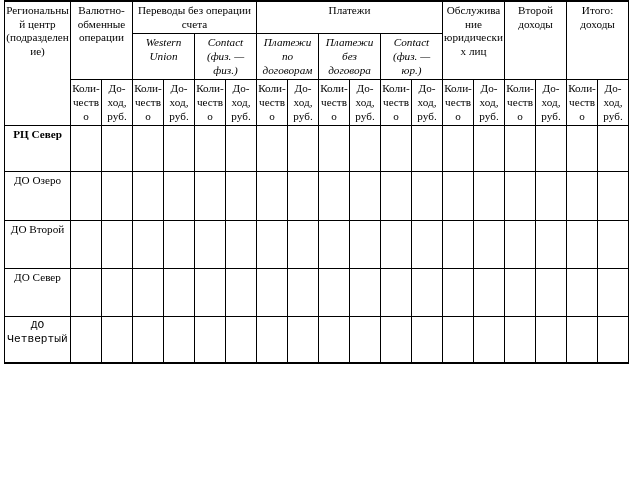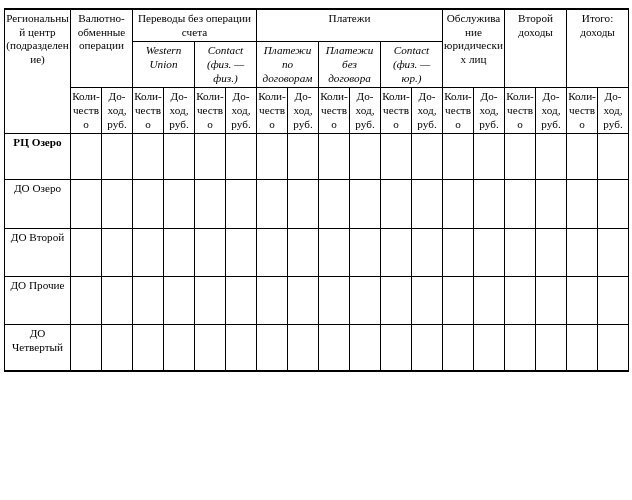--- a/index.html
+++ b/index.html
@@ -18,21 +18,20 @@
     width: 632px;
     height: 500px;
     position: relative;
     box-sizing: border-box;
     padding: 0 4px;
   }
   table.report {
     border-collapse: collapse;
     table-layout: fixed;
     width: 624px;
-    margin-top: 8px;
   }
   table.report td, table.report th {
     border: 1px solid #000000;
     padding: 2px 1px;
     font-weight: normal;
     font-size: 11.2px;
     line-height: 1.22;
     vertical-align: top;
     text-align: center;
     word-wrap: break-word;
@@ -137,21 +136,21 @@
         <th class="unit">Коли-чество</th>
         <th class="unit">До-ход, руб.</th>
         <th class="unit">Коли-чество</th>
         <th class="unit">До-ход, руб.</th>
         <th class="unit">Коли-чество</th>
         <th class="unit">До-ход, руб.</th>
       </tr>
     </thead>
     <tbody id="table-body">
         <tr class="body-row" style="height: 46px;">
-          <td class="rowlabel strong">РЦ Озеро</td>
+          <td class="rowlabel strong">РЦ Север</td>
           <td class="cell"></td>
           <td class="cell"></td>
           <td class="cell"></td>
           <td class="cell"></td>
           <td class="cell"></td>
           <td class="cell"></td>
           <td class="cell"></td>
           <td class="cell"></td>
           <td class="cell"></td>
           <td class="cell"></td>
@@ -200,41 +199,41 @@
           <td class="cell"></td>
           <td class="cell"></td>
           <td class="cell"></td>
           <td class="cell"></td>
           <td class="cell"></td>
           <td class="cell"></td>
           <td class="cell"></td>
           <td class="cell"></td>
         </tr>
         <tr class="body-row" style="height: 48px;">
-          <td class="rowlabel">ДО Прочие</td>
-          <td class="cell"></td>
-          <td class="cell"></td>
-          <td class="cell"></td>
-          <td class="cell"></td>
-          <td class="cell"></td>
-          <td class="cell"></td>
-          <td class="cell"></td>
-          <td class="cell"></td>
-          <td class="cell"></td>
-          <td class="cell"></td>
-          <td class="cell"></td>
-          <td class="cell"></td>
-          <td class="cell"></td>
-          <td class="cell"></td>
-          <td class="cell"></td>
-          <td class="cell"></td>
-          <td class="cell"></td>
-          <td class="cell"></td>
-        </tr>
-        <tr class="body-row last" style="height: 46px;">
+          <td class="rowlabel">ДО Север</td>
+          <td class="cell"></td>
+          <td class="cell"></td>
+          <td class="cell"></td>
+          <td class="cell"></td>
+          <td class="cell"></td>
+          <td class="cell"></td>
+          <td class="cell"></td>
+          <td class="cell"></td>
+          <td class="cell"></td>
+          <td class="cell"></td>
+          <td class="cell"></td>
+          <td class="cell"></td>
+          <td class="cell"></td>
+          <td class="cell"></td>
+          <td class="cell"></td>
+          <td class="cell"></td>
+          <td class="cell"></td>
+          <td class="cell"></td>
+        </tr>
+        <tr class="body-row last" style="height: 46px; font-family: Liberation Mono, monospace;">
           <td class="rowlabel">ДО Четвертый</td>
           <td class="cell"></td>
           <td class="cell"></td>
           <td class="cell"></td>
           <td class="cell"></td>
           <td class="cell"></td>
           <td class="cell"></td>
           <td class="cell"></td>
           <td class="cell"></td>
           <td class="cell"></td>

